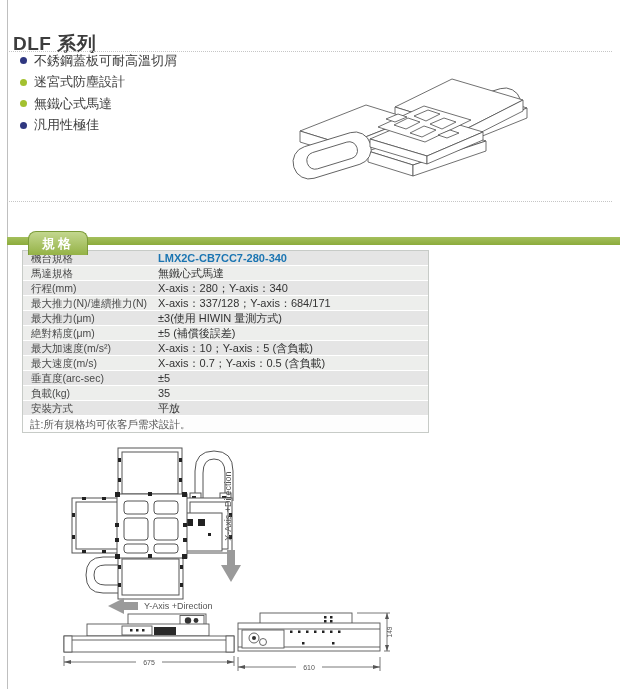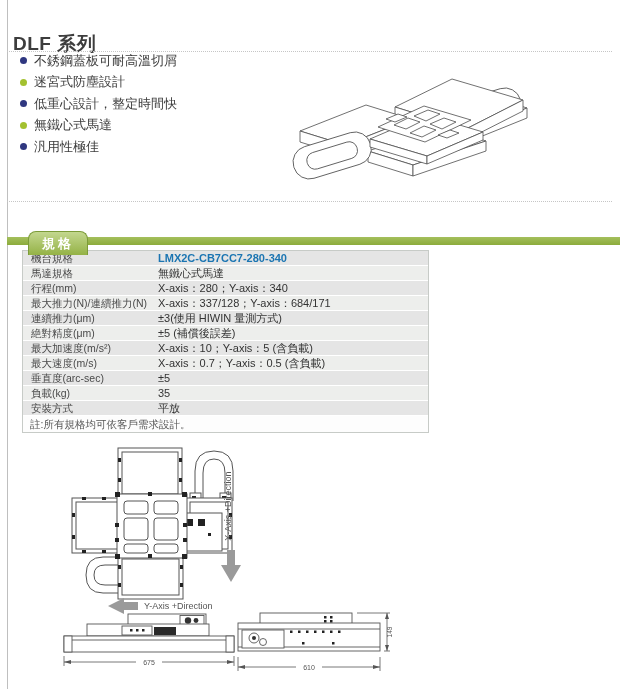--- a/index.html
+++ b/index.html
@@ -54,24 +54,20 @@
 <div class="abs features">
   <div class="feat">
     <span class="dot navy"></span>
     <span>不銹鋼蓋板可耐高溫切屑</span>
   </div>
   <div class="feat">
     <span class="dot green"></span>
     <span>迷宮式防塵設計</span>
   </div>
   <div class="feat">
-    <span class="dot navy"></span>
-    <span>低重心設計，整定時間快</span>
-  </div>
-  <div class="feat">
     <span class="dot green"></span>
     <span>無鐵心式馬達</span>
   </div>
   <div class="feat">
     <span class="dot navy"></span>
     <span>汎用性極佳</span>
   </div>
 </div>
 
 <svg class="abs" style="left:290px;top:55px;" width="240" height="145" viewBox="0 0 240 145">
@@ -134,21 +130,21 @@
   </div>
   <div class="trow dark">
     <div class="tlabel">行程(mm)</div>
     <div class="tvalue">X-axis：280；Y-axis：340</div>
   </div>
   <div class="trow light">
     <div class="tlabel">最大推力(N)/連續推力(N)</div>
     <div class="tvalue">X-axis：337/128；Y-axis：684/171</div>
   </div>
   <div class="trow dark">
-    <div class="tlabel">連續推力(μm)</div>
+    <div class="tlabel">最大推力(μm)</div>
     <div class="tvalue">±3(使用 HIWIN 量測方式)</div>
   </div>
   <div class="trow light">
     <div class="tlabel">絶對精度(μm)</div>
     <div class="tvalue">±5 (補償後誤差)</div>
   </div>
   <div class="trow dark">
     <div class="tlabel">最大加速度(m/s²)</div>
     <div class="tvalue">X-axis：10；Y-axis：5 (含負載)</div>
   </div>

